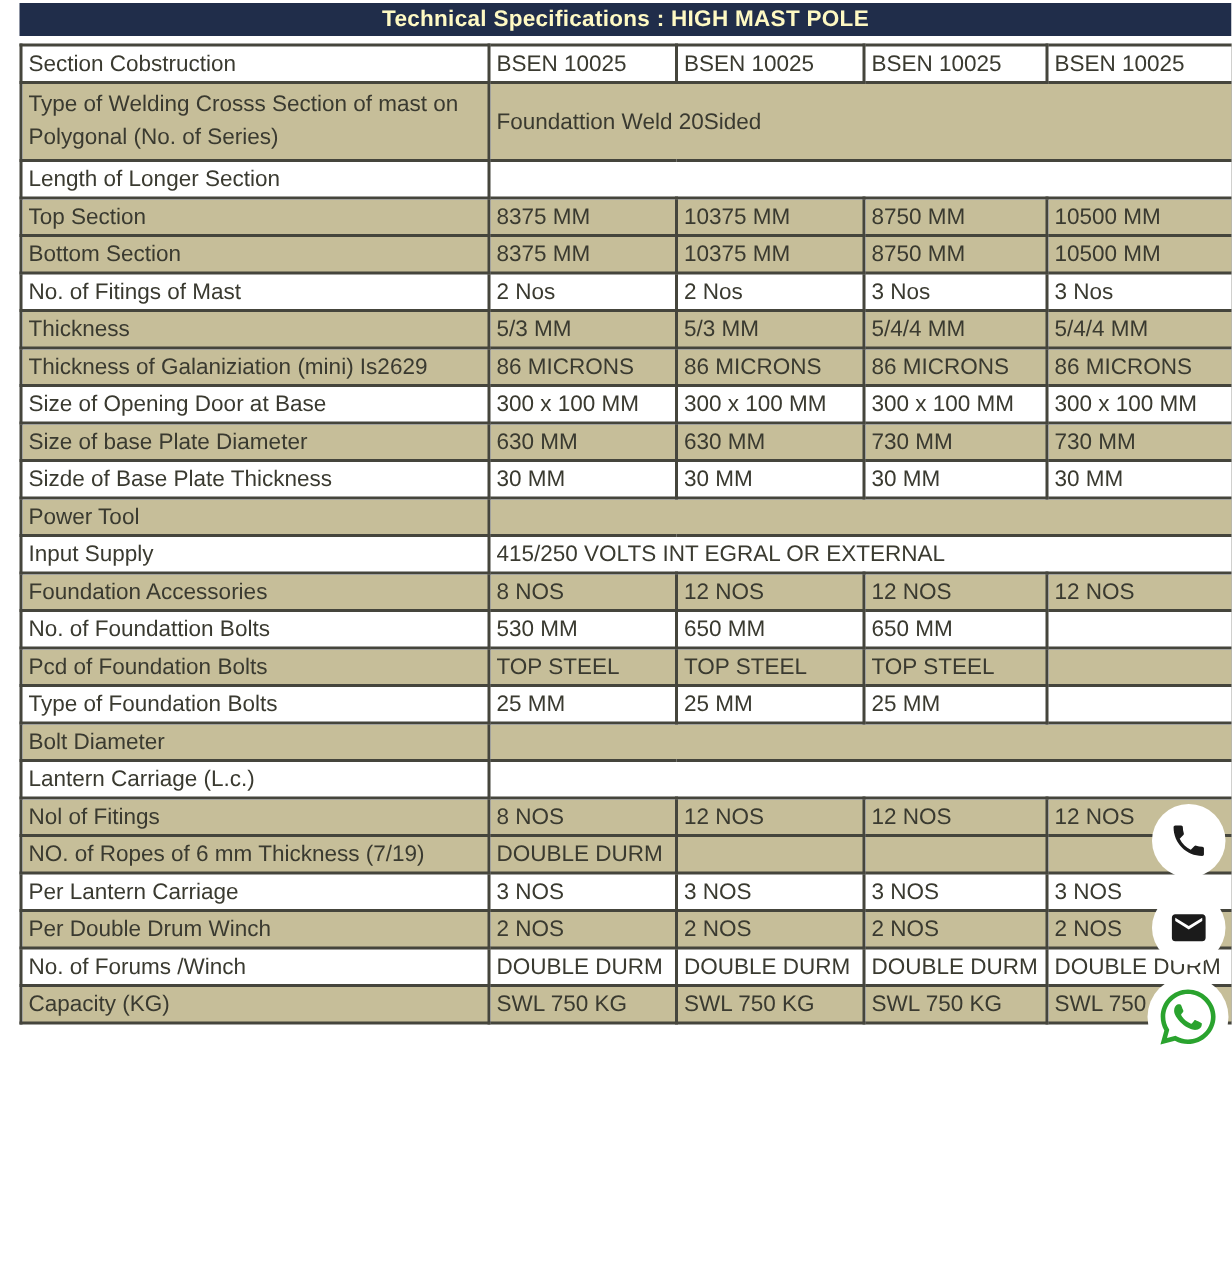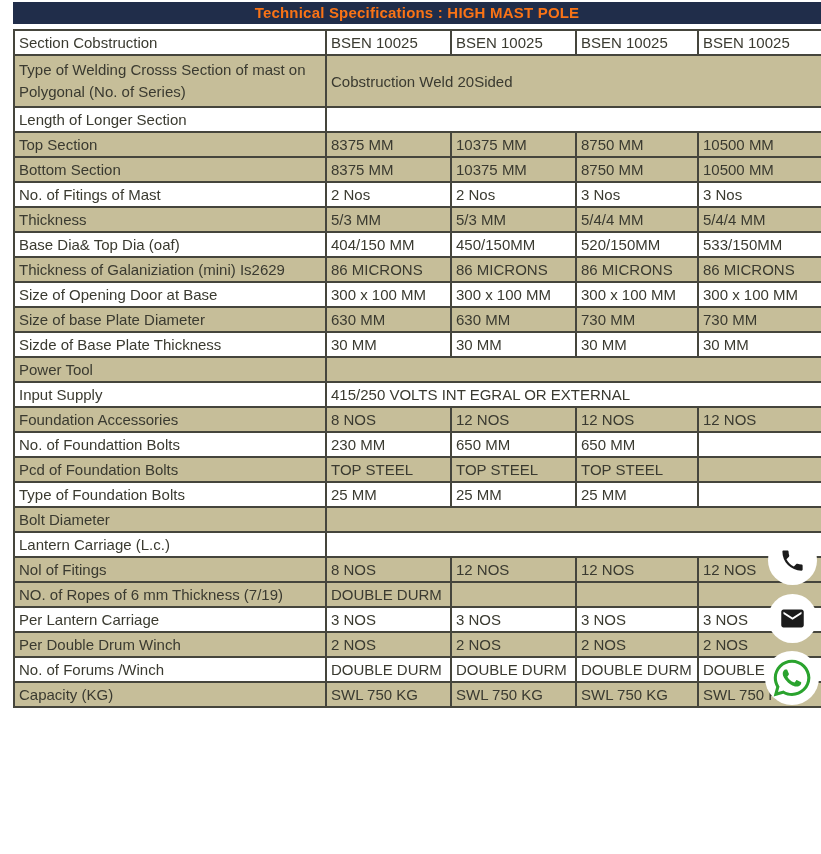--- a/index.html
+++ b/index.html
@@ -10,21 +10,21 @@
     --text:#3a3a30;
     --wa-green:#2aa32e;
     --icon-dark:#1b1b1b;
   }
   *{box-sizing:border-box;margin:0;padding:0;}
   html,body{width:821px;height:854px;background:#ffffff;overflow:hidden;
     font-family:"Liberation Sans", sans-serif;}
   .page{position:relative;width:821px;height:854px;padding-left:13px;padding-top:2px;}
   .title-bar{
     width:808px;height:22px;background:var(--header-bg);
-    color:#f97316;font-weight:bold;font-size:15px;line-height:22px;
+    color:#fef9c3;font-weight:bold;font-size:15px;line-height:22px;
     text-align:center;letter-spacing:.2px;
   }
   table.specs{
     margin-top:5px;width:808px;border-collapse:collapse;
     border:2px solid var(--border);table-layout:fixed;
   }
   table.specs td{
     border:2px solid var(--border);
     font-size:15px;color:var(--text);
     padding:1px 4px;height:25px;vertical-align:middle;
@@ -61,21 +61,21 @@
     <tbody>
         <tr class="white">
           <td class="label">Section Cobstruction</td>
           <td>BSEN 10025</td>
           <td>BSEN 10025</td>
           <td>BSEN 10025</td>
           <td>BSEN 10025</td>
         </tr>
         <tr class="tan tall">
           <td class="label">Type of Welding Crosss Section of mast on Polygonal (No. of Series)</td>
-          <td colspan="4">Cobstruction Weld 20Sided</td>
+          <td colspan="4">Foundattion Weld 20Sided</td>
         </tr>
         <tr class="white">
           <td class="label">Length of Longer Section</td>
           <td colspan="4"></td>
         </tr>
         <tr class="tan">
           <td class="label">Top Section</td>
           <td>8375 MM</td>
           <td>10375 MM</td>
           <td>8750 MM</td>
@@ -95,27 +95,20 @@
           <td>3 Nos</td>
           <td>3 Nos</td>
         </tr>
         <tr class="tan">
           <td class="label">Thickness</td>
           <td>5/3 MM</td>
           <td>5/3 MM</td>
           <td>5/4/4 MM</td>
           <td>5/4/4 MM</td>
         </tr>
-        <tr class="white">
-          <td class="label">Base Dia&amp; Top Dia (oaf)</td>
-          <td>404/150 MM</td>
-          <td>450/150MM</td>
-          <td>520/150MM</td>
-          <td>533/150MM</td>
-        </tr>
         <tr class="tan">
           <td class="label">Thickness of Galaniziation (mini) Is2629</td>
           <td>86 MICRONS</td>
           <td>86 MICRONS</td>
           <td>86 MICRONS</td>
           <td>86 MICRONS</td>
         </tr>
         <tr class="white">
           <td class="label">Size of Opening Door at Base</td>
           <td>300 x 100 MM</td>
@@ -147,21 +140,21 @@
         </tr>
         <tr class="tan">
           <td class="label">Foundation Accessories</td>
           <td>8 NOS</td>
           <td>12 NOS</td>
           <td>12 NOS</td>
           <td>12 NOS</td>
         </tr>
         <tr class="white">
           <td class="label">No. of Foundattion Bolts</td>
-          <td>230 MM</td>
+          <td>530 MM</td>
           <td>650 MM</td>
           <td>650 MM</td>
           <td></td>
         </tr>
         <tr class="tan">
           <td class="label">Pcd of Foundation Bolts</td>
           <td>TOP STEEL</td>
           <td>TOP STEEL</td>
           <td>TOP STEEL</td>
           <td></td>

